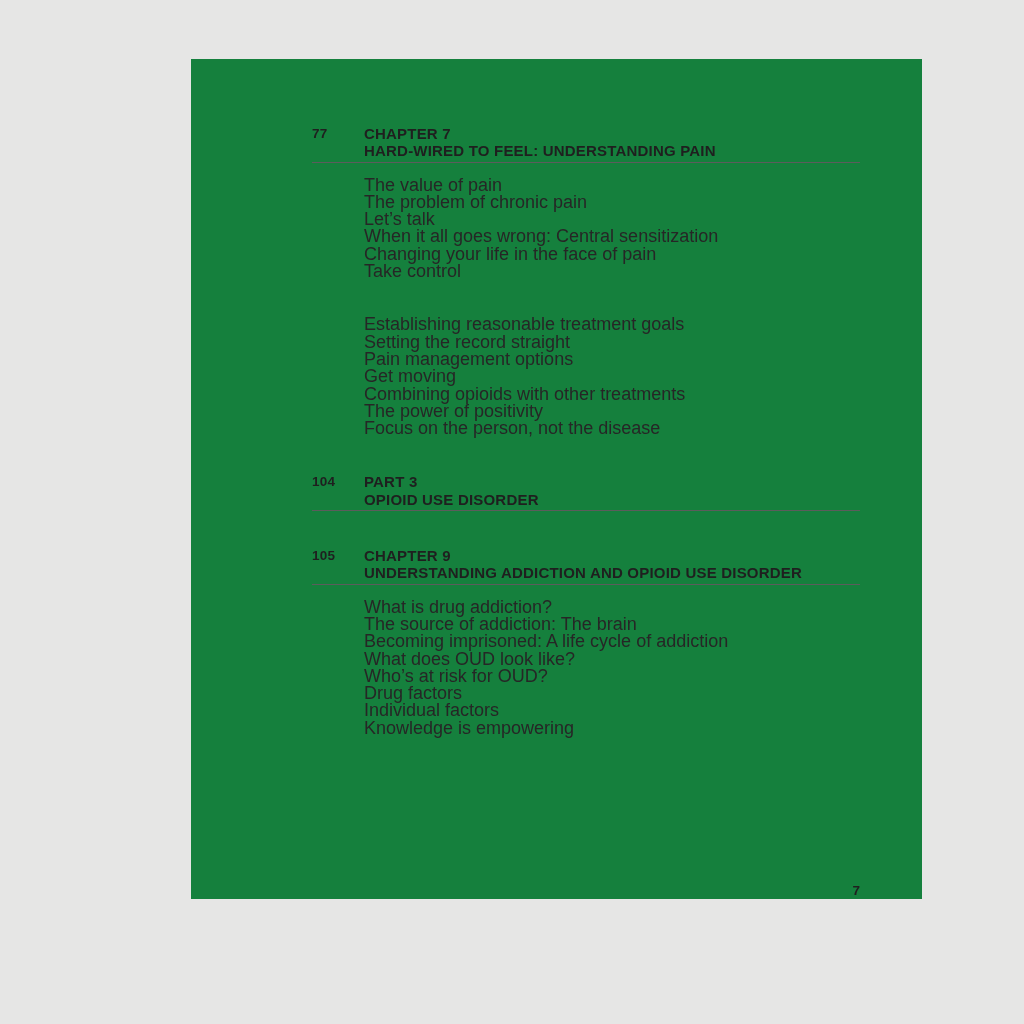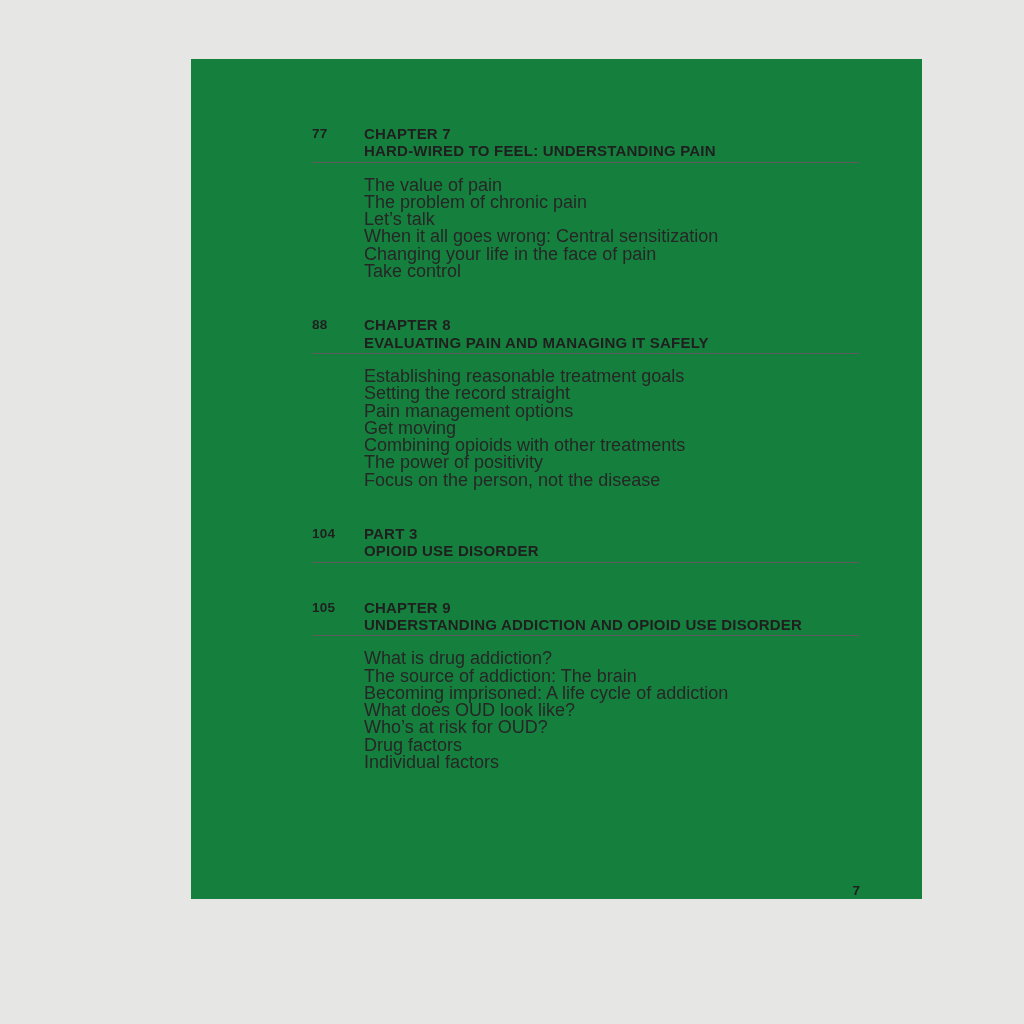--- a/index.html
+++ b/index.html
@@ -95,27 +95,20 @@
         <div class="toc-item">The value of pain</div>
         <div class="toc-item">The problem of chronic pain</div>
         <div class="toc-item">Let’s talk</div>
         <div class="toc-item">When it all goes wrong: Central sensitization</div>
         <div class="toc-item">Changing your life in the face of pain</div>
         <div class="toc-item">Take control</div>
       </div>
     </div>
 
     <div class="toc-section">
-      <div class="section-head">
-        <div class="section-number">88</div>
-        <div class="section-title">
-          <div>CHAPTER 8</div>
-          <div>EVALUATING PAIN AND MANAGING IT SAFELY</div>
-        </div>
-      </div>
       <div class="section-items">
         <div class="toc-item">Establishing reasonable treatment goals</div>
         <div class="toc-item">Setting the record straight</div>
         <div class="toc-item">Pain management options</div>
         <div class="toc-item">Get moving</div>
         <div class="toc-item">Combining opioids with other treatments</div>
         <div class="toc-item">The power of positivity</div>
         <div class="toc-item">Focus on the person, not the disease</div>
       </div>
     </div>
@@ -139,19 +132,20 @@
         </div>
       </div>
       <div class="section-items">
         <div class="toc-item">What is drug addiction?</div>
         <div class="toc-item">The source of addiction: The brain</div>
         <div class="toc-item">Becoming imprisoned: A life cycle of addiction</div>
         <div class="toc-item">What does OUD look like?</div>
         <div class="toc-item">Who’s at risk for OUD?</div>
         <div class="toc-item">Drug factors</div>
         <div class="toc-item">Individual factors</div>
+        <div class="toc-item">Knowledge is empowering</div>
       </div>
     </div>
 
   </div>
 
   <div class="page-number">7</div>
 </div>
 
 </body></html>

